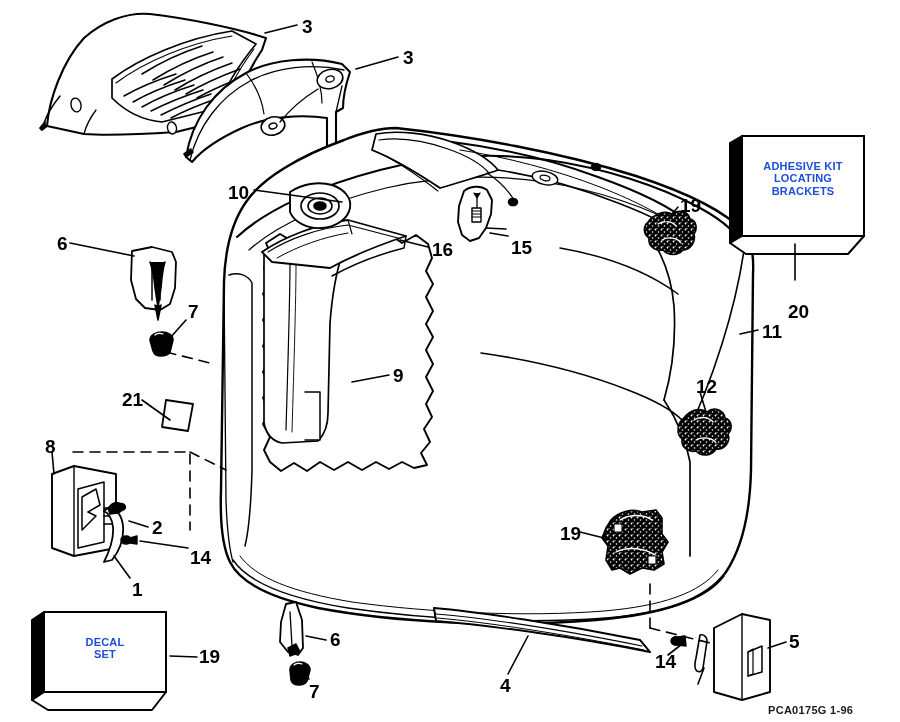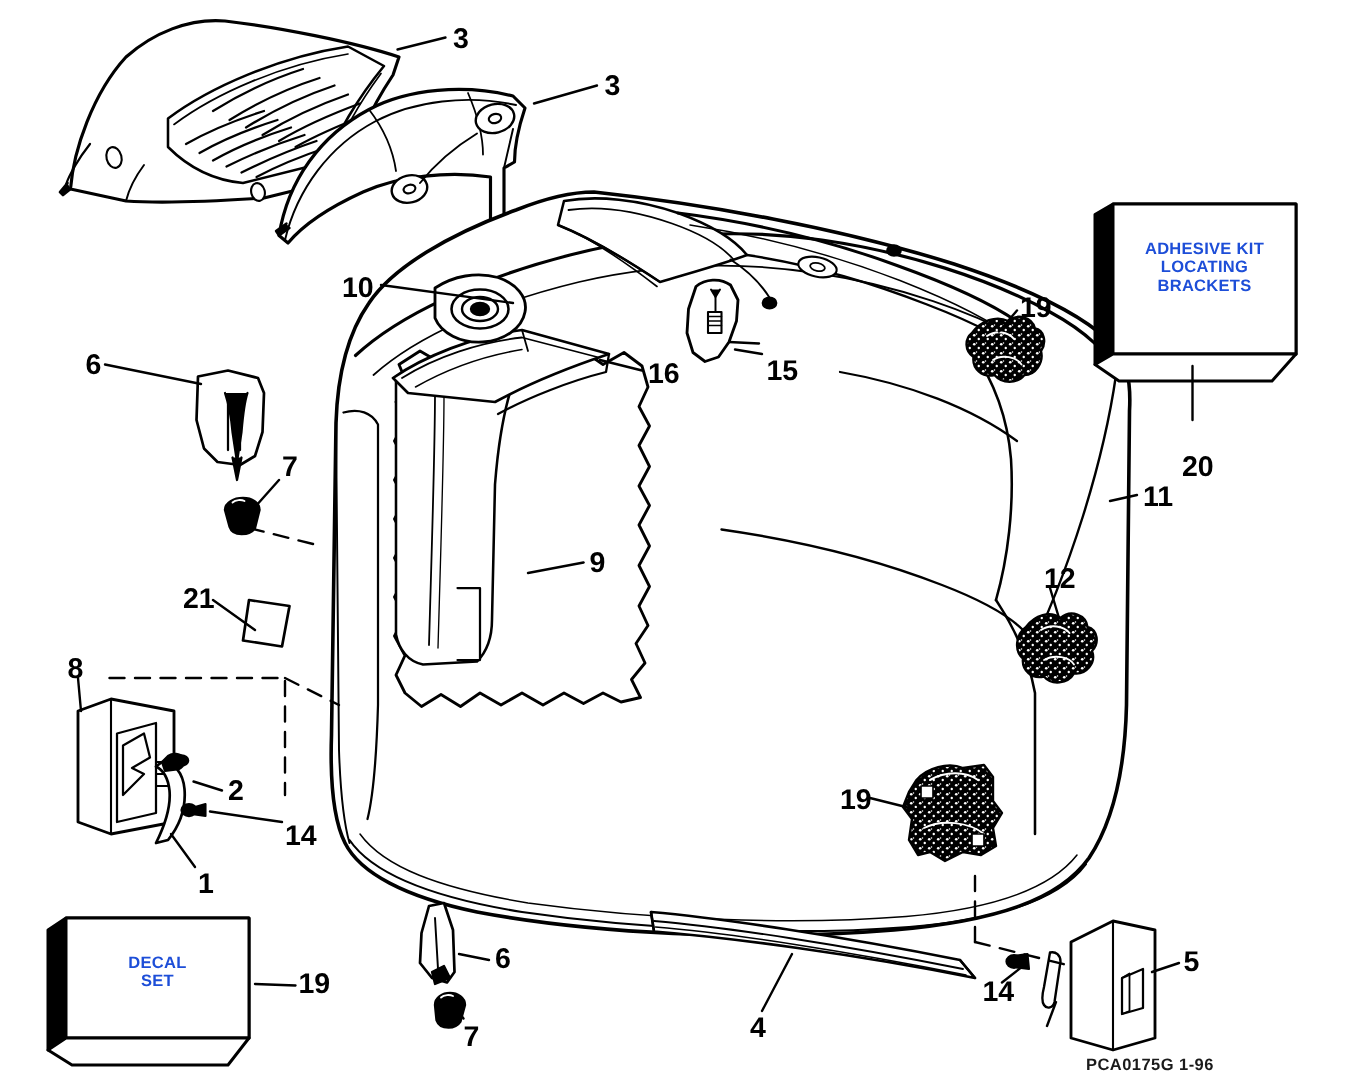--- a/index.html
+++ b/index.html
@@ -54,21 +54,21 @@
     font-style: italic;
     font-weight: bold;
     font-size: 22px;
     color: #ef4a44;
     letter-spacing: -0.3px;
     white-space: nowrap;
     text-shadow: 0.5px 0 0 #ef4a44;
   }
   #drawing-code {
     position: absolute;
-    left: 724px;
+    left: 768px;
     top: 704px;
     font-family: "Liberation Sans", sans-serif;
     font-size: 11px;
     font-weight: bold;
     color: #1a1a1a;
     letter-spacing: 0.3px;
     white-space: nowrap;
   }
 </style>
 </head>

